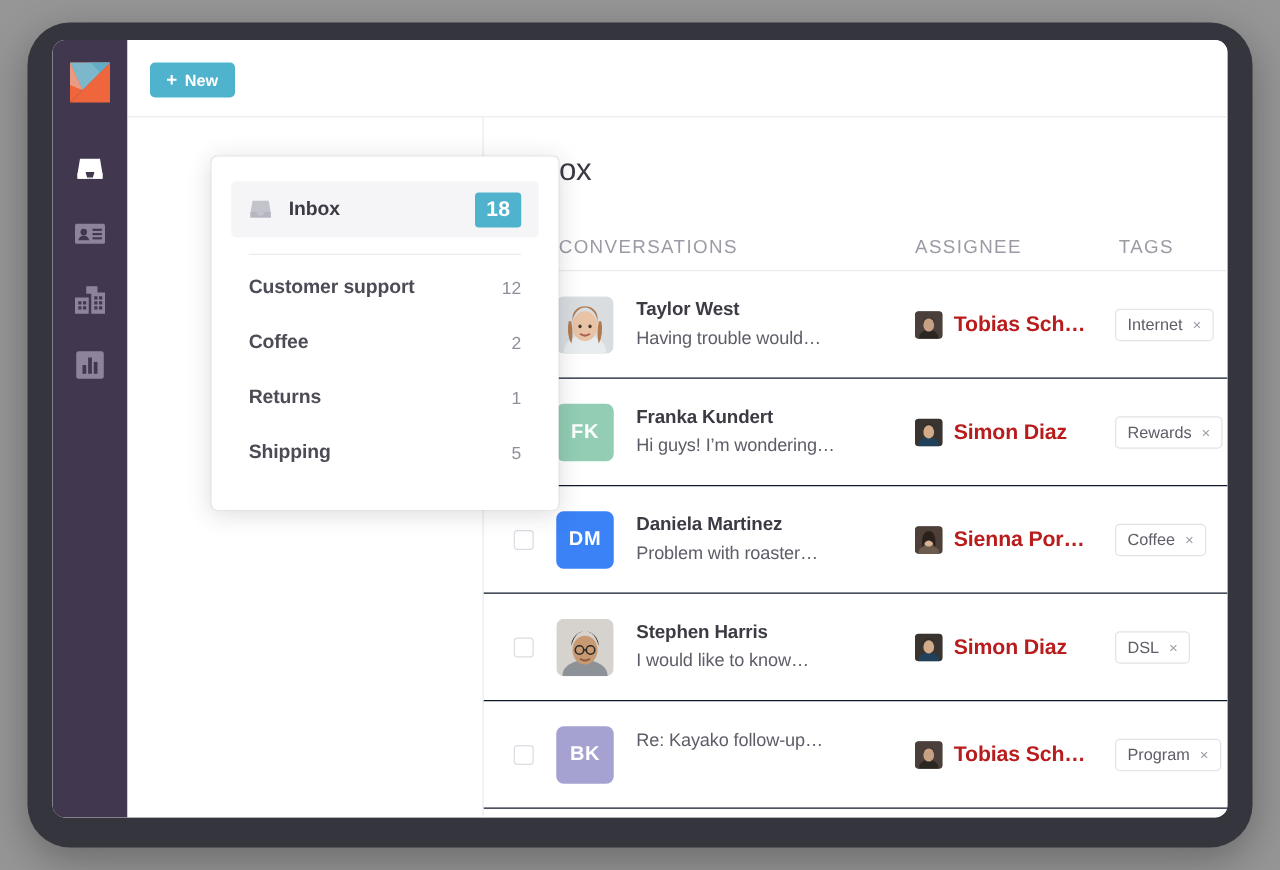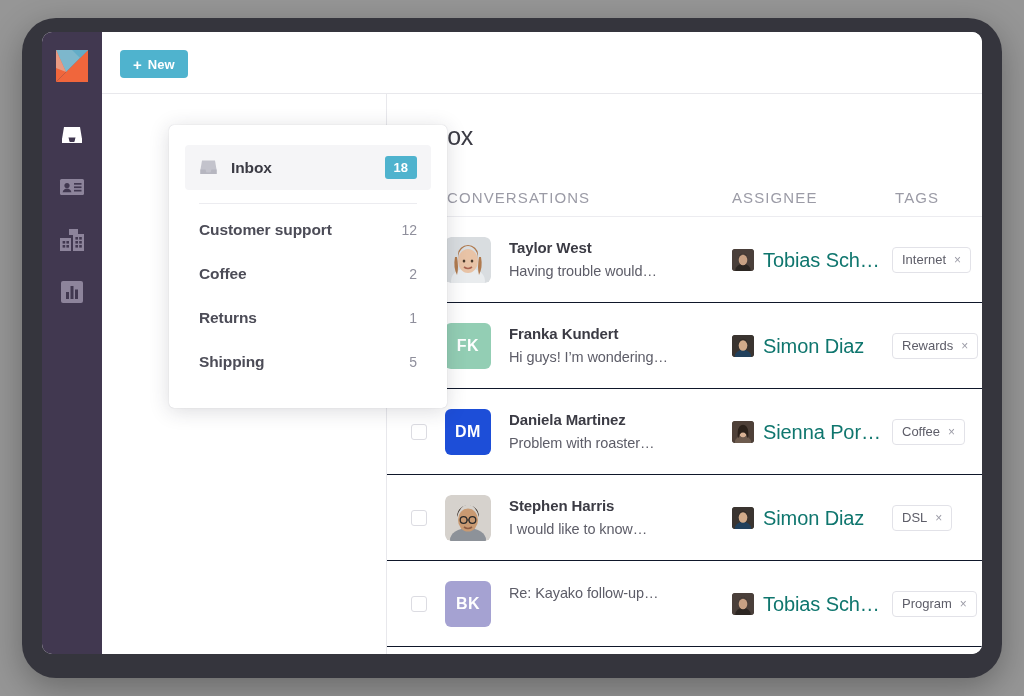--- a/index.html
+++ b/index.html
@@ -136,21 +136,21 @@
     line-height: 24px; letter-spacing: -0.1px;
   }
   .assignee {
     position: absolute; left: 345px; top: 50%; margin-top: -11px;
     display: flex; align-items: center; gap: 9px;
   }
   .mini-av {
     width: 22px; height: 22px; border-radius: 3px;
     background-size: cover; background-position: center;
   }
-  .assignee .aname { font-size: 20px; color: #0f766e; letter-spacing: -0.1px; }
+  .assignee .aname { font-size: 17px; color: #b91c1c; letter-spacing: -0.1px; font-weight: bold; }
   .tagcell { position: absolute; left: 505px; top: 50%; margin-top: -13px; }
   .tag {
     display: inline-flex; align-items: center; gap: 8px;
     height: 26px; padding: 0 9px;
     border: 1px solid #e2e2e8; border-radius: 4px;
     background: #fff;
     font-size: 13px; color: #5d5d68;
     cursor: pointer;
     text-align: center;
   }
@@ -174,21 +174,21 @@
     cursor: pointer;
   }
   #panel-inbox .ibx-icon { margin-right: 13px; display: flex; }
   #panel-inbox .ibx-label {
     font-size: 15.5px; font-weight: bold; color: #3b3b44;
     letter-spacing: -0.1px;
   }
   #panel-inbox .badge {
     margin-left: auto;
     background: #4fb3ce; color: #fff;
-    font-size: 13px; font-weight: bold;
+    font-size: 17px; font-weight: bold;
     padding: 4px 9px; border-radius: 3px;
   }
   #panel-sep {
     height: 1px; background: #ececf0;
     margin: 13px 14px 4px 14px;
   }
   .panel-item {
     display: flex; align-items: center;
     height: 44px; padding: 0 14px;
     cursor: pointer;
@@ -344,21 +344,21 @@
               </div>
               <span class="aname">Simon Diaz</span>
             </div>
             <div class="tagcell"><span class="tag">
                 <span>Rewards</span>
                 <span class="x">×</span>
               </span></div>
           </div>
           <div class="row">
             <div class="chk"></div>
-            <div class="av" style="background: #1d4ed8;">
+            <div class="av" style="background: #3b82f6;">
               <span>DM</span>
             </div>
             <div class="conv">
               <div class="name">Daniela Martinez</div>
               <div class="snip">Problem with roaster…</div>
             </div>
             <div class="assignee">
               <div class="mini-av" style="background: rgb(78, 64, 56); overflow: hidden;">
                 <svg width="22" height="22" viewBox="0 0 46 46" style="border-radius: 3px; display: block;">
                   <rect x="0" y="0" width="46" height="46" fill="#4e4038"></rect>

